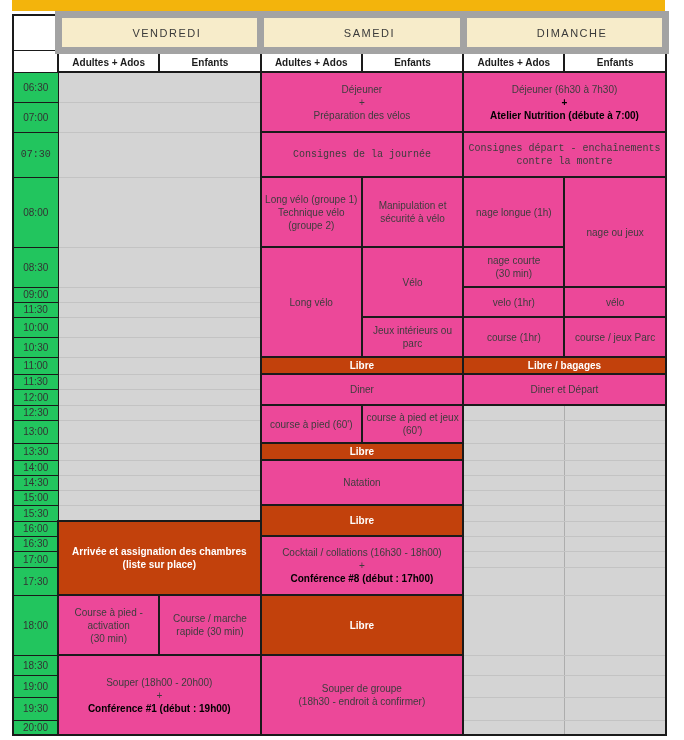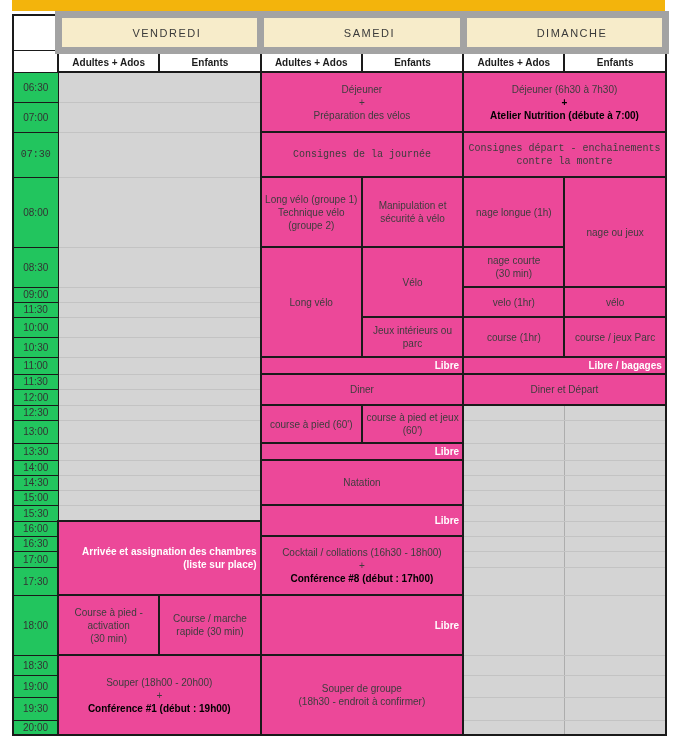--- a/index.html
+++ b/index.html
@@ -12,21 +12,21 @@
   th.corner{background:#ffffff;border:1px solid #1a1a1a;}
   th.day{background:#F7ECCA;border:7px solid #a3a3a3;font-weight:normal;
          font-size:11px;letter-spacing:1.5px;color:#3a3a3a;height:27px;padding-left:16px;}
   th.sub{background:#ffffff;border:2px solid #1a1a1a;font-size:10px;
          font-weight:bold;color:#1c1c1c;height:15px;}
   td.time{background:#22c55e;border:1px solid #1a1a1a;font-size:10px;color:#333333;}
   td.cell{border:2px solid #1a1a1a;font-size:10px;color:#3d3d3d;
           padding:1px 3px;background:#ec4899;}
   td.cell .ln{line-height:1.3;}
   td.cell .b{font-weight:bold;color:#000000;}
-  td.dark{background:#ec4899;text-align:right;}
+  td.dark{background:#c2410c;}
   td.dark .ln{color:#ffffff;font-weight:bold;}
   td.empty{background:#D4D4D4;border:1px solid #C3C3C3;}
   td.empty.vend{border-left-color:#D4D4D4;border-right-color:#D4D4D4;}
   td.empty.dim{border-left-color:#ADADAD;border-right-color:#ADADAD;}
 </style>
 </head>
 <body>
 
 <div class="page">
   <div class="accent-bar"></div>

